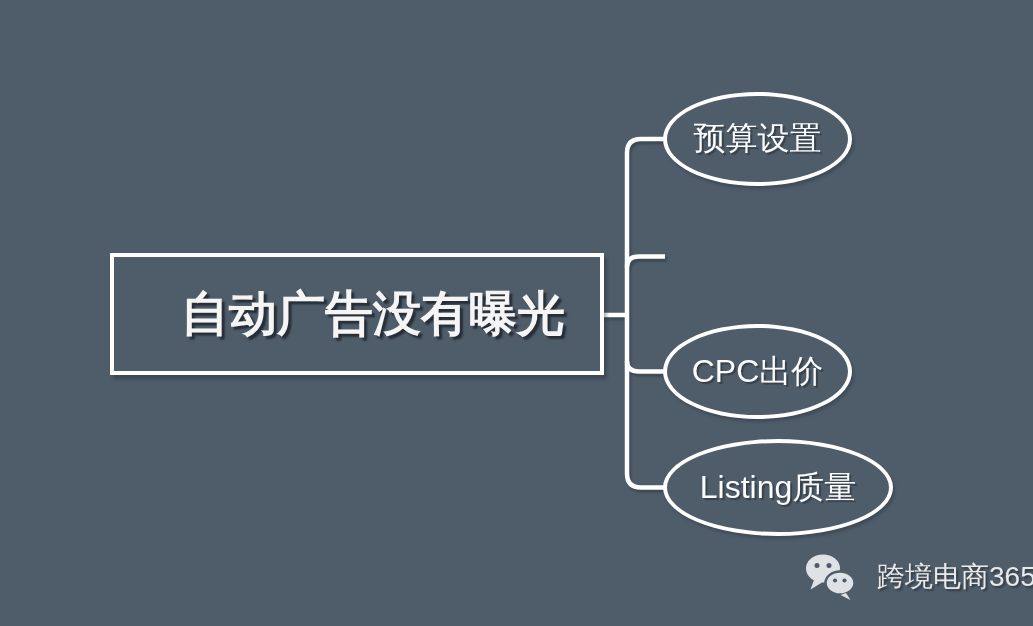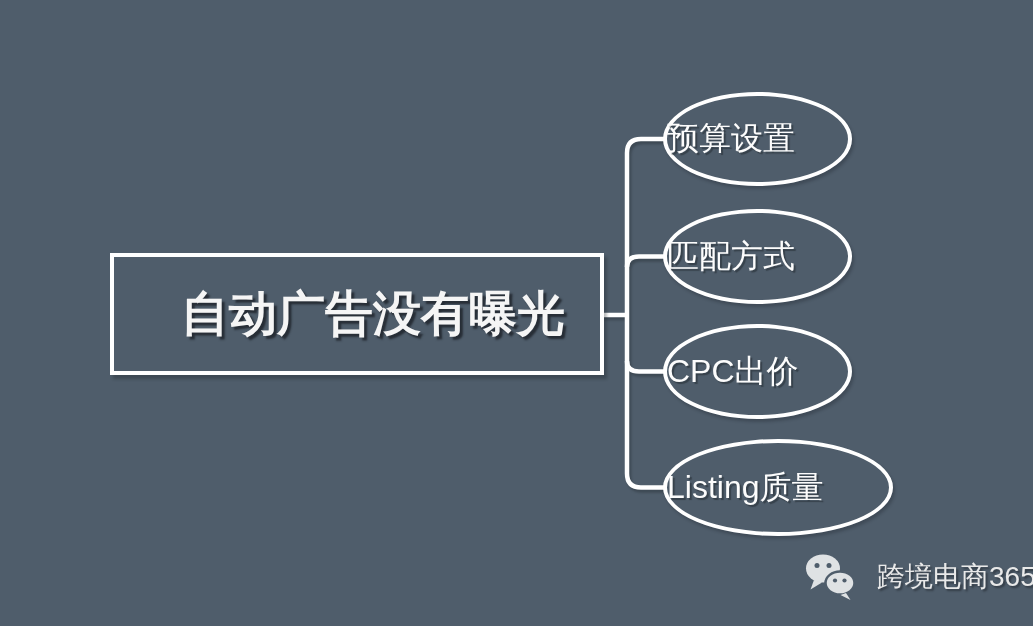--- a/index.html
+++ b/index.html
@@ -52,21 +52,21 @@
   }
   
   .ellipse-node {
     position: absolute;
     box-sizing: border-box;
     border: 4px solid #ffffff;
     border-radius: 50%;
     background: transparent;
     display: flex;
     align-items: center;
-    justify-content: flex-start;
+    justify-content: center;
     box-shadow: 2px 3px 3px rgba(20,25,30,0.25);
   }
   .ellipse-node .node-label {
     color: #fcfcfc;
     font-size: 32px;
     font-weight: 400;
     white-space: nowrap;
     text-shadow: 2px 2px 1px rgba(25,30,36,0.45);
   }
   #node-budget   { left: 663px; top:  92px; width: 189px; height: 94px; }
@@ -109,23 +109,20 @@
   </svg>
 
   <div class="root-node">
     <span class="root-label">自动广告没有曝光</span>
   </div>
 
   <div id="node-budget" class="ellipse-node">
     <span class="node-label">预算设置</span>
   </div>
 
-  <div id="node-match" class="ellipse-node">
-    <span class="node-label">匹配方式</span>
-  </div>
 
   <div id="node-cpc" class="ellipse-node">
     <span class="node-label">CPC出价</span>
   </div>
 
   <div id="node-listing" class="ellipse-node">
     <span class="node-label">Listing质量</span>
   </div>
 
   <div class="footer-brand">

